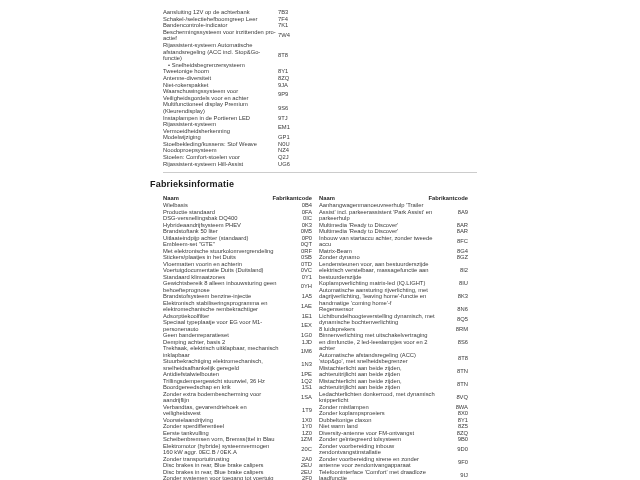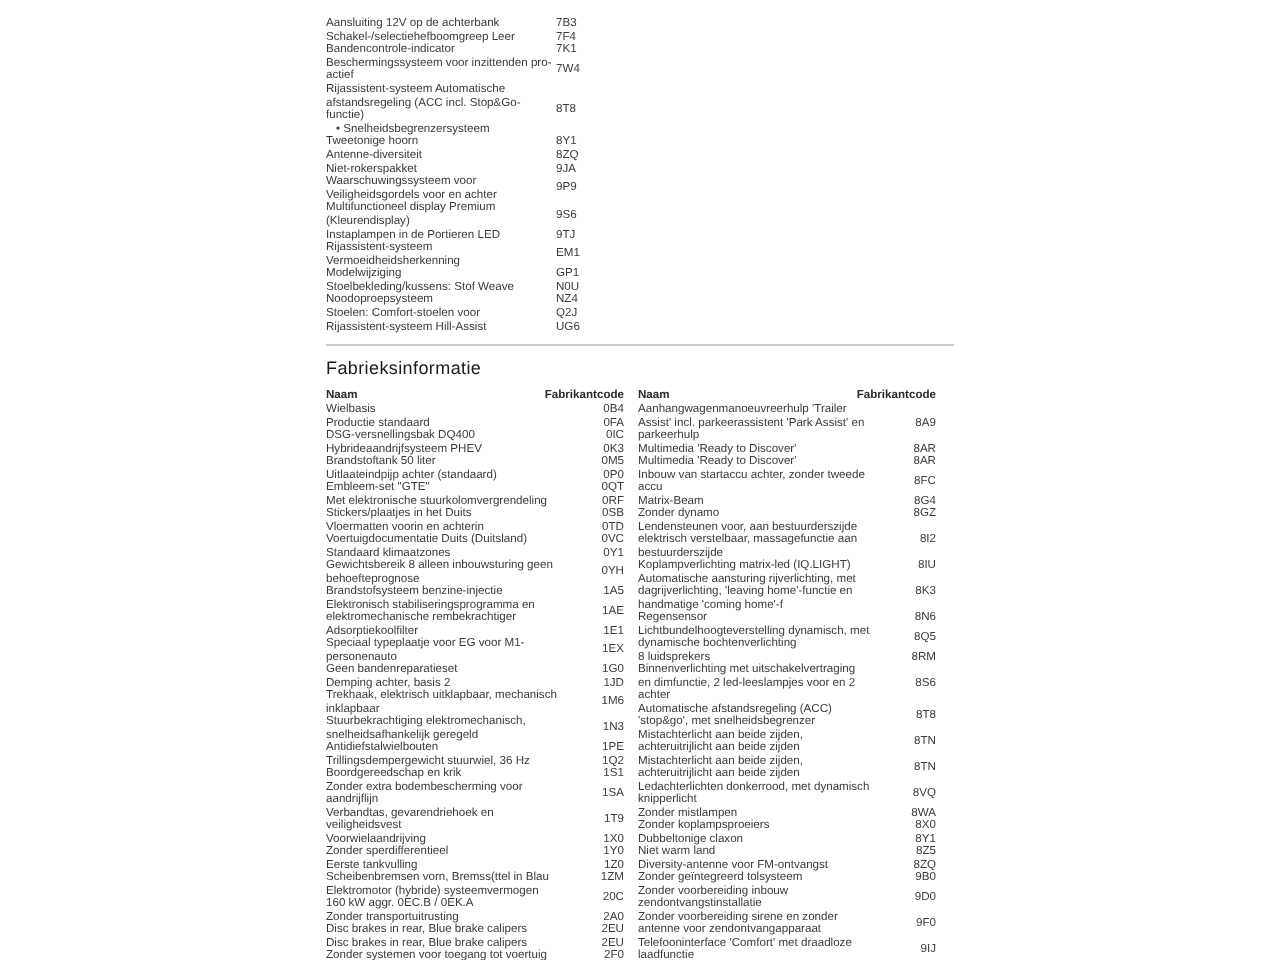--- a/index.html
+++ b/index.html
@@ -24,22 +24,22 @@
   #equipment-list .sub { padding-left:5px; }
 
   
   #section-divider {
     position:absolute; left:163px; top:172px; width:314px;
     border:none; border-top:1px solid #cccccc;
   }
 
   
   #section-title {
-    position:absolute; left:163px; top:179px;
-    font-size:9px; font-weight:normal; color:#1a1a1a;
+    position:absolute; left:150px; top:179px;
+    font-size:9px; font-weight:bold; color:#1a1a1a;
     letter-spacing:0.2px;
   }
   #factory-columns {
     position:absolute; left:163px; top:195px; width:305px;
     display:flex; gap:7px;
     font-size:5.8px; line-height:6.5px;
   }
   .fcol { width:149px; }
   .col-header { display:flex; font-weight:bold; color:#2a2a2a; margin-bottom:0.5px; }
   .col-header .hdr-code { margin-left:auto; text-align:right; }

